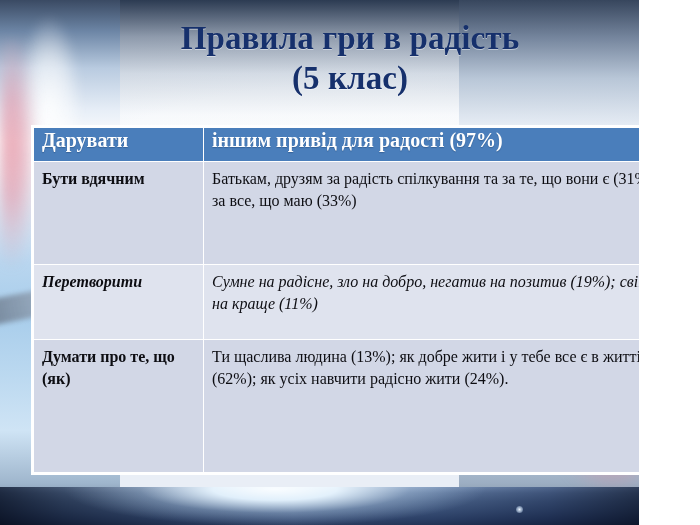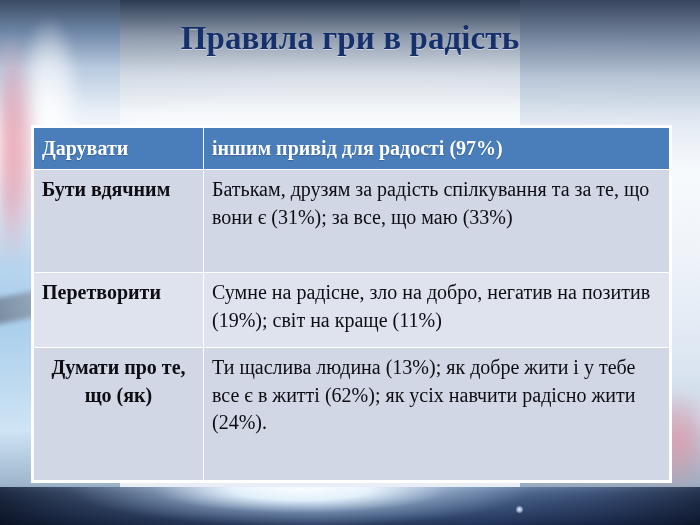--- a/index.html
+++ b/index.html
@@ -10,21 +10,21 @@
   body {
     width: 700px;
     height: 525px;
     overflow: hidden;
     font-family: "Liberation Serif", "DejaVu Serif", serif;
   }
 
   
   #slide {
     position: relative;
-    width: 700px;
+    width: 639px;
     height: 525px;
     overflow: hidden;
     background: #e9eef6;
   }
 
   
   .bg-layer {
     position: absolute;
     inset: 0;
     pointer-events: none;
@@ -219,62 +219,63 @@
     padding: 6px 8px 8px 8px;
   }
 
   .rules-table thead th {
     background: #4a7ebb;
     color: #ffffff;
     font-weight: bold;
     font-size: 20px;
     line-height: 1.2;
     text-align: left;
-    padding-top: 8px;
+    padding-top: 0;
     padding-bottom: 9px;
     text-shadow: 0 1px 1px rgba(20,50,90,.35);
   }
 
   .rules-table tbody td {
     background: #d2d7e6;
     color: #0d0d12;
-    font-size: 20px;
+    font-size: 16px;
     line-height: 1.38;
   }
   .rules-table tbody tr:nth-child(even) td { background: #dfe3ee; }
 
   td.term {
     font-weight: bold;
   }
-  td.term.center { text-align: center; }
+  td.term.center { text-align: left; }
   td.desc { font-weight: normal; }
 
   
   tr.r1 td { height: 88px; }
-  tr.r2 td { height: 60px; }
+  tr.r2 td { height: 60px; font-style: italic; }
   tr.r3 td { height: 118px; }
 </style>
 </head>
 <body>
 
 <div id="slide">
 
   <div class="bg-layer bg-core"></div>
   <div class="bg-layer bg-top"></div>
   <div class="bg-layer bg-left"></div>
   <div class="bg-layer bg-left-white"></div>
   <div class="bg-layer bg-left-pink"></div>
   <div class="bg-layer bg-streak"></div>
   <div class="bg-layer bg-right"></div>
   <div class="bg-layer bg-right-pink"></div>
   <div class="bg-layer bg-bottom"></div>
   <div class="bg-layer bg-bottom-dot"></div>
 
   <div class="title-block">
     <span class="title-line">Правила гри в радість</span>
+    <span class="title-line">(5 клас)</span>
   </div>
 
   <table class="rules-table">
     <colgroup>
       <col class="c1">
       <col class="c2">
     </colgroup>
     <thead>
       <tr>
         <th>Дарувати</th>

